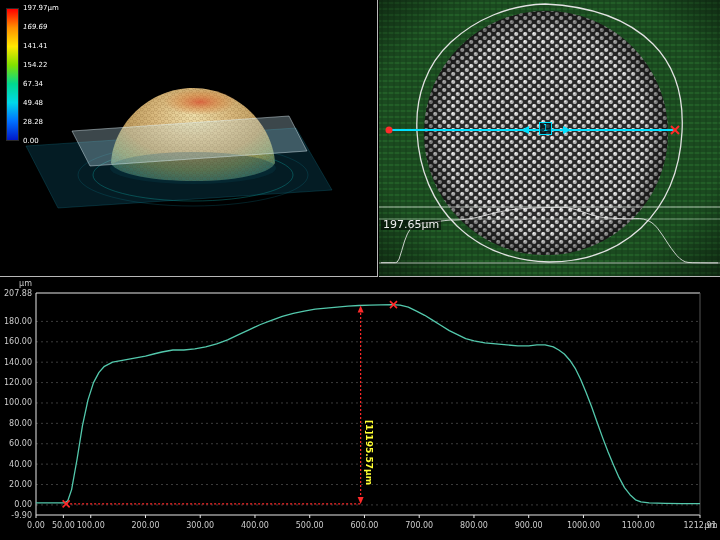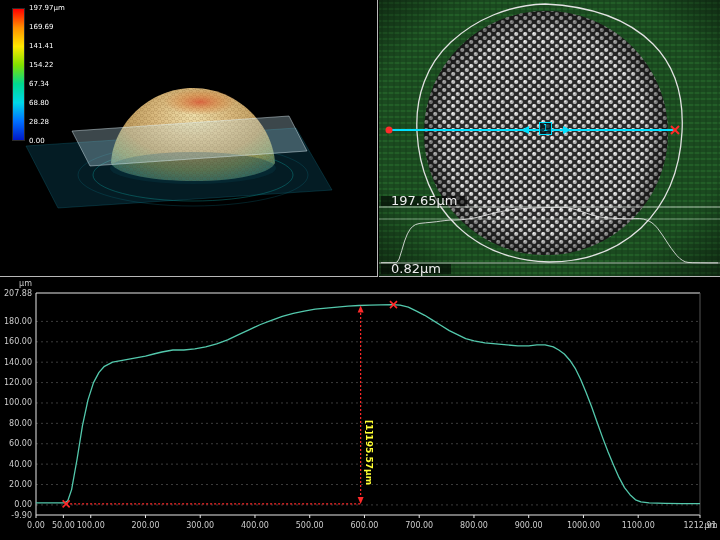--- a/index.html
+++ b/index.html
@@ -2,41 +2,41 @@
 <html><head>
 <meta charset="utf-8">
 <style>
   *{margin:0;padding:0;box-sizing:border-box;}
   html,body{width:720px;height:540px;background:#000;overflow:hidden;}
   body{font-family:"DejaVu Sans",sans-serif;position:relative;}
   .panel{position:absolute;overflow:hidden;}
   .panel-3d{left:0;top:0;width:378px;height:277px;background:#000;border-right:1px solid #b8b8b8;border-bottom:1px solid #b8b8b8;}
   .panel-image{left:379px;top:0;width:341px;height:277px;background:#123a17;border-bottom:1px solid #b8b8b8;}
   .panel-chart{left:0;top:277px;width:720px;height:263px;background:#000;}
-  .colorbar{position:absolute;left:12px;top:8px;width:72px;height:142px;z-index:3;}
+  .colorbar{position:absolute;left:6px;top:8px;width:72px;height:142px;z-index:3;}
   .cb-bar{position:absolute;left:0;top:0;width:13px;height:133px;border:1px solid #2a2a2a;}
   .cb-labels{position:absolute;left:17px;top:0;width:54px;height:133px;}
   .cb-label{position:absolute;left:0;color:#ffffff;font-size:7px;line-height:8px;white-space:nowrap;}
-  .img-label{position:absolute;color:#eeeeee;font-size:13px;line-height:10px;background:rgba(0,0,0,0.55);padding:0 10px;z-index:4;}
+  .img-label{position:absolute;color:#eeeeee;font-size:11px;line-height:10px;background:rgba(0,0,0,0.55);padding:0 2px;z-index:4;margin-top:24px;}
   .marker-badge{position:absolute;left:160px;top:122px;width:13px;height:13px;line-height:11px;text-align:center;font-size:8px;color:#00e0ff;border:1px solid #00e0ff;background:rgba(0,18,26,0.75);z-index:4;}
   svg{display:block;font-family:"DejaVu Sans",sans-serif;}
 </style>
 </head>
 <body>
 
 <div class="panel panel-3d">
   <div class="colorbar">
     <div class="cb-bar" id="cb-grad" style="background: linear-gradient(rgb(255, 0, 0), rgb(255, 144, 0), rgb(255, 232, 0), rgb(128, 224, 0), rgb(0, 216, 144), rgb(0, 216, 232), rgb(0, 112, 255), rgb(0, 24, 200));"></div>
     <div class="cb-labels" id="cb-labels">
         <div class="cb-label" style="top: -4px;">197.97µm</div>
-        <div class="cb-label" style="top: 15px;">169.69</div>
+        <div class="cb-label" style="top: 15px; font-style: italic;">169.69</div>
         <div class="cb-label" style="top: 34px; text-align: center;">141.41</div>
         <div class="cb-label" style="top: 53px;">154.22</div>
         <div class="cb-label" style="top: 72px;">67.34</div>
-        <div class="cb-label" style="top: 91px;">68.80</div>
+        <div class="cb-label" style="top: 91px;">49.48</div>
         <div class="cb-label" style="top: 110px; text-align: center;">28.28</div>
         <div class="cb-label" style="top: 129px;">0.00</div>
       </div>
   </div>
   <svg width="378" height="277" viewBox="0 0 378 277">
     <defs>
       <radialGradient id="domeGrad" cx="50%" cy="30%" r="78%">
         <stop offset="0%" stop-color="#efe0ac"></stop>
         <stop offset="30%" stop-color="#d9b97e"></stop>
         <stop offset="55%" stop-color="#bb9a5d"></stop>

